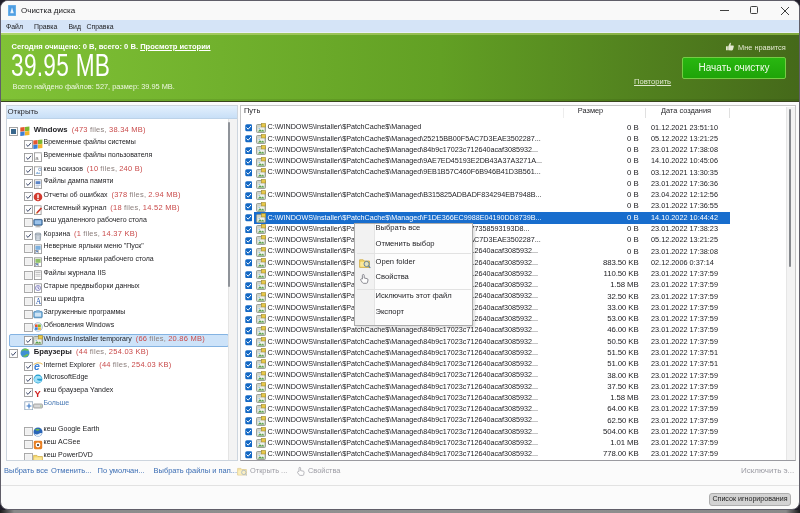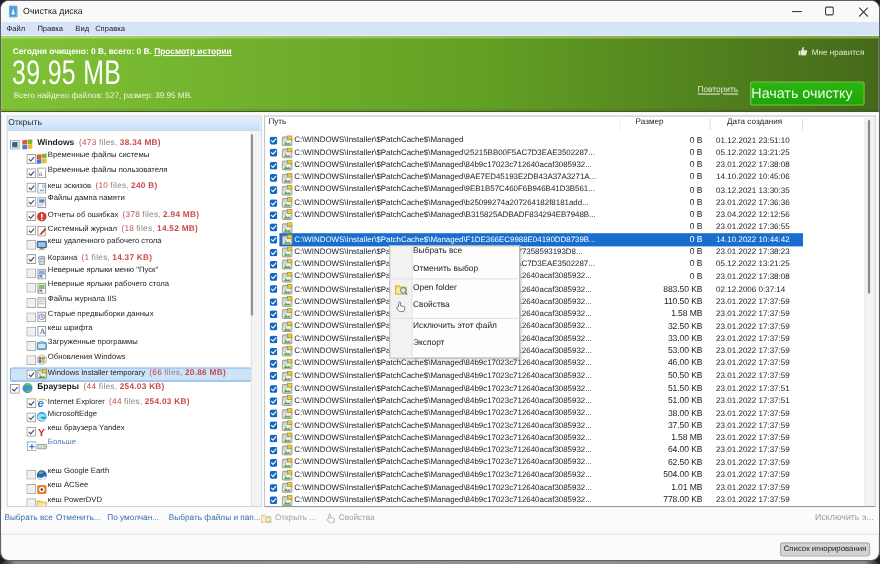--- a/index.html
+++ b/index.html
@@ -14,34 +14,34 @@
 .mi{top:22px;font-size:6.9px;color:#1c1c1e}
 #green{left:0;top:32px;width:100%;height:68px;background:linear-gradient(90deg,#80c236 0%,#62a024 55%,#45691a 100%)}
 #green::before{content:"";position:absolute;left:0;top:0;width:100%;height:1.5px;background:linear-gradient(90deg,#aed66a,#7fa93c)}
 #green::after{content:"";position:absolute;left:0;bottom:0;width:100%;height:2px;background:rgba(20,40,0,0.10)}
 #g1{left:10.5px;top:41px;font-size:7.6px;font-weight:bold;color:#fff}
 #g1 u{text-underline-offset:1px}
 #gbig{left:9.5px;top:46.8px;font-size:31px;color:#fff;transform:scaleX(0.73);transform-origin:0 0;letter-spacing:0.4px}
 #g3{left:11.5px;top:80.5px;font-size:7.4px;color:#eef6e2}
 #glike{left:737px;top:41.5px;font-size:7.4px;color:#e4e8d2}
 #grepeat{left:633px;top:76px;font-size:7.6px;color:#dfe8cf;text-decoration:underline;text-underline-offset:1px}
-#gbtn{left:681px;top:73px;width:104px;height:22px;background:linear-gradient(#29b711,#1ea408);
- border:1px solid #74ce44;border-radius:2px;color:#effbe9;font-size:13px;text-align:left;line-height:19px}
+#gbtn{left:681px;top:56px;width:104px;height:22px;background:linear-gradient(#29b711,#1ea408);
+ border:1px solid #74ce44;border-radius:2px;color:#effbe9;font-size:10px;text-align:center;line-height:19px}
 #darkline{left:0;top:100px;width:100%;height:1.2px;background:#39441d}
 #gap{left:0;top:101.2px;width:100%;height:2.8px;background:#fbfbfb}
 #lp{left:5px;top:104px;width:232px;height:356px;background:#fff;border:1px solid #cdd5de;overflow:hidden}
 #lph{left:0;top:0;width:230px;height:12.5px;background:linear-gradient(#e3f0fd,#c8dff7);
  font-size:7.8px;color:#2a2a2e;padding-left:0.5px;line-height:12.5px;border-bottom:1px solid #bcd2e8}
 .trow{position:absolute;height:12px;white-space:nowrap}
 .trow .cb{position:absolute;top:1.5px}
 .trow .ti{position:absolute;top:1px}
 .trow .tt{position:absolute;top:-0.5px;font-size:7px;color:#1d1d20}
 .trow .cnt1{color:#c94a4a;font-weight:normal;font-size:7.5px;letter-spacing:0.25px}
 .trow .cnt2{color:#8d807e;font-weight:normal;font-size:7.5px;letter-spacing:0.25px}
-.trow .cnt3{color:#c94a4a;font-weight:bold;font-size:7.5px;letter-spacing:0.25px}
+.trow .cnt3{color:#c94a4a;font-weight:normal;font-size:7.5px;letter-spacing:0.25px}
 .bold{font-weight:bold;font-size:7.7px!important}
 #lpsel{left:2px;top:227px;width:220px;height:12.6px;background:#cde3f9;border:1px solid #84b3e2;border-radius:2px}
 #lsb{left:220.5px;top:13px;width:10px;height:341px;background:#f3f3f3;border-left:1px solid #e4e4e4}
 #lsbthumb{left:226.5px;top:121px;width:2px;height:165px;background:#8f9399;border-radius:1px}
 #rp{left:239px;top:104px;width:556px;height:356px;background:#fff;border:1px solid #c6c6c6;border-bottom-color:#9a9aa0;overflow:hidden}
 .hdr{top:-0.5px;font-size:7.4px;color:#26262a}
 .hsep{top:2px;width:1px;height:10px;background:#e0e0e0}
 .row{position:absolute;left:0;width:554px;height:11.27px}
 .rowsel{background:#186dcd;position:absolute;left:13px;top:0;width:476px;height:11.27px}
 .rcb{position:absolute;left:3.5px;top:2px}
@@ -634,21 +634,20 @@
         </span>
 <span class="rico">
           <svg width="10.5" height="10.5" viewBox="0 0 10.5 10.5" style="">
             <rect x="0.5" y="1.5" width="9" height="8" rx="1" fill="#cfd3c8" stroke="#8a8f85" stroke-width="0.8"></rect>
             <rect x="5.5" y="0.5" width="4" height="3.5" fill="#e8c84a" stroke="#a08a2a" stroke-width="0.6"></rect>
             <rect x="1.6" y="4.6" width="6.5" height="4" fill="#eef0ea"></rect>
             <path d="M1.8 8.6 l2.2-2.4 1.6 1.5 1.3-1.1 1.4 2z" fill="#58a048"></path>
             <circle cx="3.2" cy="5.6" r="0.7" fill="#6db1e0"></circle>
           </svg>
         </span>
-<span class="rpath">C:\WINDOWS\Installer\$PatchCache$\Managed\b25099274a207264182f8181add...</span>
 <span class="rsize">0 B</span>
 <span class="rdate">23.01.2022 17:36:36</span>
 </div>
 <div class="row" style="top:83.82px">
 <span class="rcb">
           <svg width="7.5" height="7.5" viewBox="0 0 7.5 7.5" style="">
             <rect x="0.25" y="0.25" width="7" height="7" rx="1.6" fill="#1368c4"></rect>
             <path d="M1.8 3.8 L3.2 5.2 L5.8 2.2" fill="none" stroke="#fff" stroke-width="1" stroke-linecap="round" stroke-linejoin="round"></path>
           </svg>
         </span>

